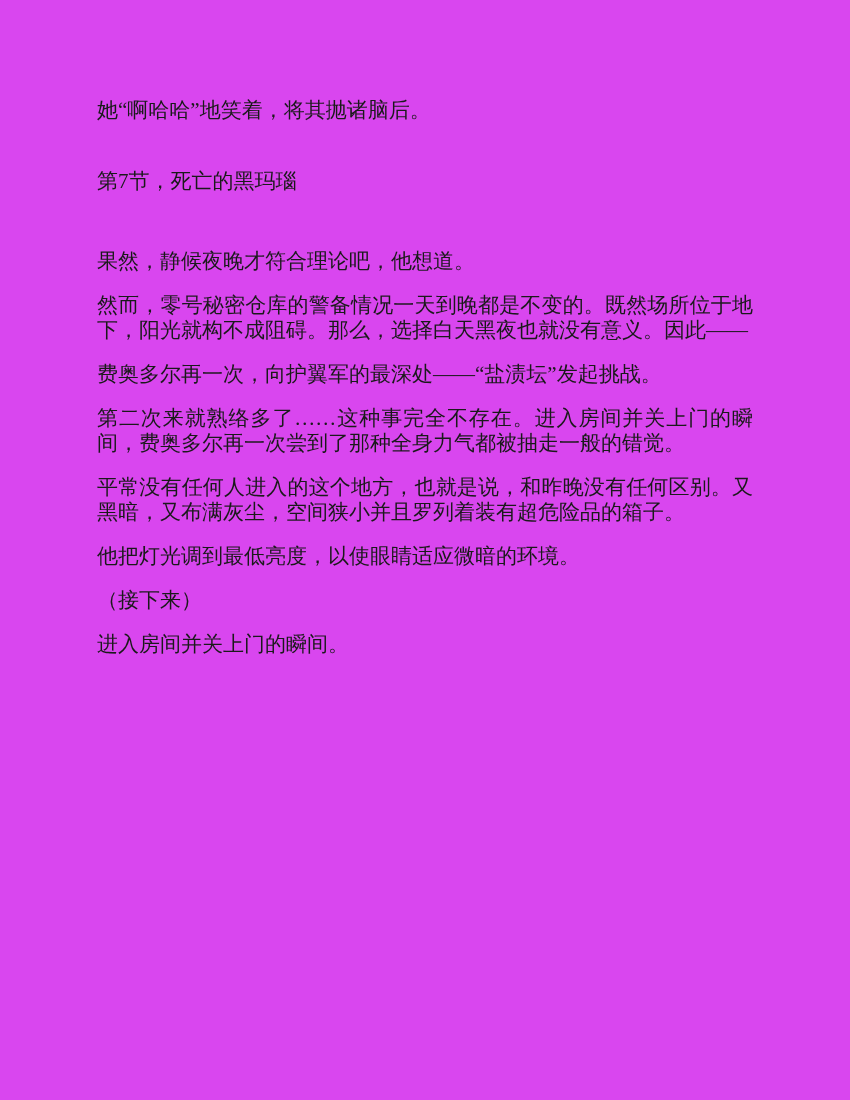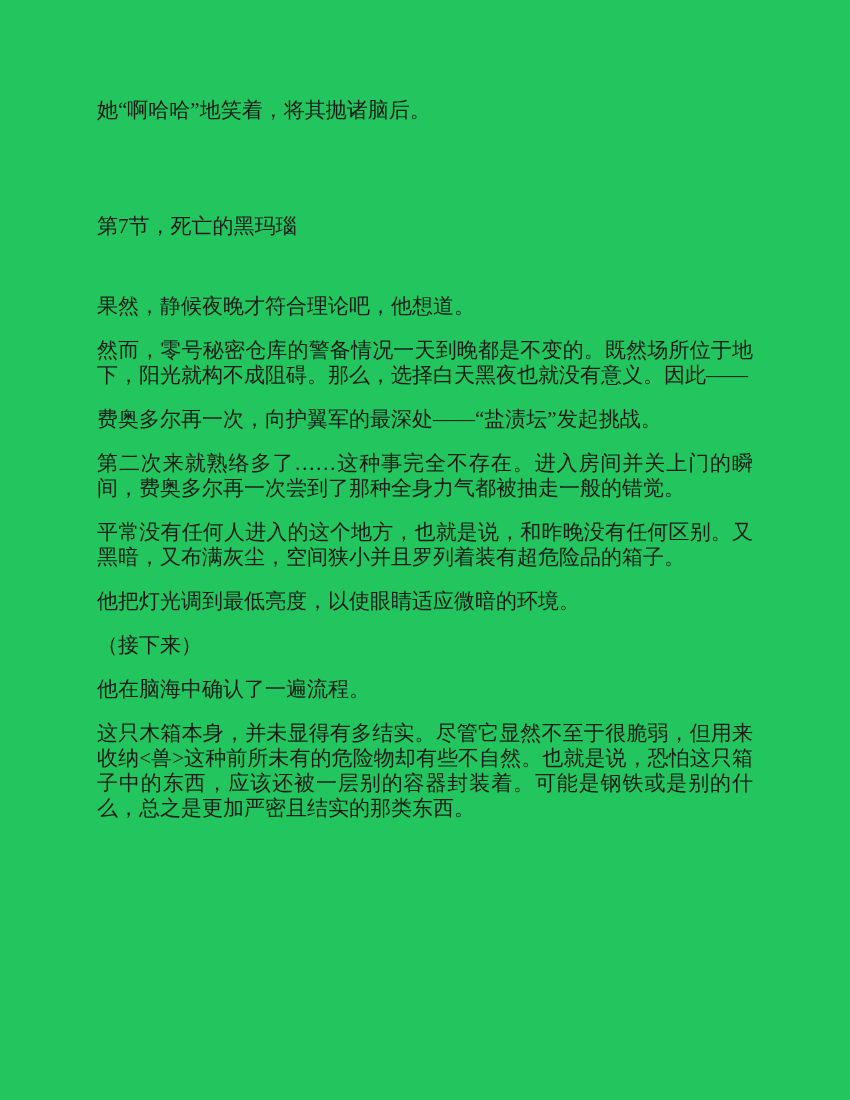--- a/index.html
+++ b/index.html
@@ -10,38 +10,38 @@
   body {
     width: 850px;
     height: 1100px;
     overflow: hidden;
     font-family: "Liberation Serif", "DejaVu Serif", serif;
   }
   .page {
     box-sizing: border-box;
     width: 850px;
     height: 1100px;
-    background: #22c55e;
+    background: #d946ef;
     padding: 98px 72px 0 97px;
   }
   .para {
     width: 656px;
     margin: 0 0 19px 0;
     font-size: 21px;
     line-height: 25px;
     color: #1a1a1a;
     text-align: justify;
     text-justify: inter-ideograph;
     letter-spacing: 0;
     word-break: break-all;
   }
   .section-heading {
     font-weight: normal; 
   }
-  .gap-before-heading { margin-top: 91px; }
+  .gap-before-heading { margin-top: 46px; }
   .gap-after-heading  { margin-top: 55px; }
   .gap-scene-break    { }
 </style>
 </head>
 <body>
 
 <div class="page">
 
   <p class="para">她“啊哈哈”地笑着，将其抛诸脑后。</p>
 
@@ -56,17 +56,16 @@
 
   <p class="para gap-scene-break">第二次来就熟络多了……这种事完全不存在。进入房间并关上门的瞬间，费奥多尔再一次尝到了那种全身力气都被抽走一般的错觉。</p>
 
   <p class="para">平常没有任何人进入的这个地方，也就是说，和昨晚没有任何区别。又黑暗，又布满灰尘，空间狭小并且罗列着装有超危险品的箱子。</p>
 
   <p class="para">他把灯光调到最低亮度，以使眼睛适应微暗的环境。</p>
 
 
   <p class="para">（接下来）</p>
 
-  <p class="para">他在脑海中确认了一遍流程。</p>
+  <p class="para">进入房间并关上门的瞬间。</p>
 
-  <p class="para">这只木箱本身，并未显得有多结实。尽管它显然不至于很脆弱，但用来收纳&lt;兽&gt;这种前所未有的危险物却有些不自然。也就是说，恐怕这只箱子中的东西，应该还被一层别的容器封装着。可能是钢铁或是别的什么，总之是更加严密且结实的那类东西。</p>
 
 </div>
 
 </body></html>

